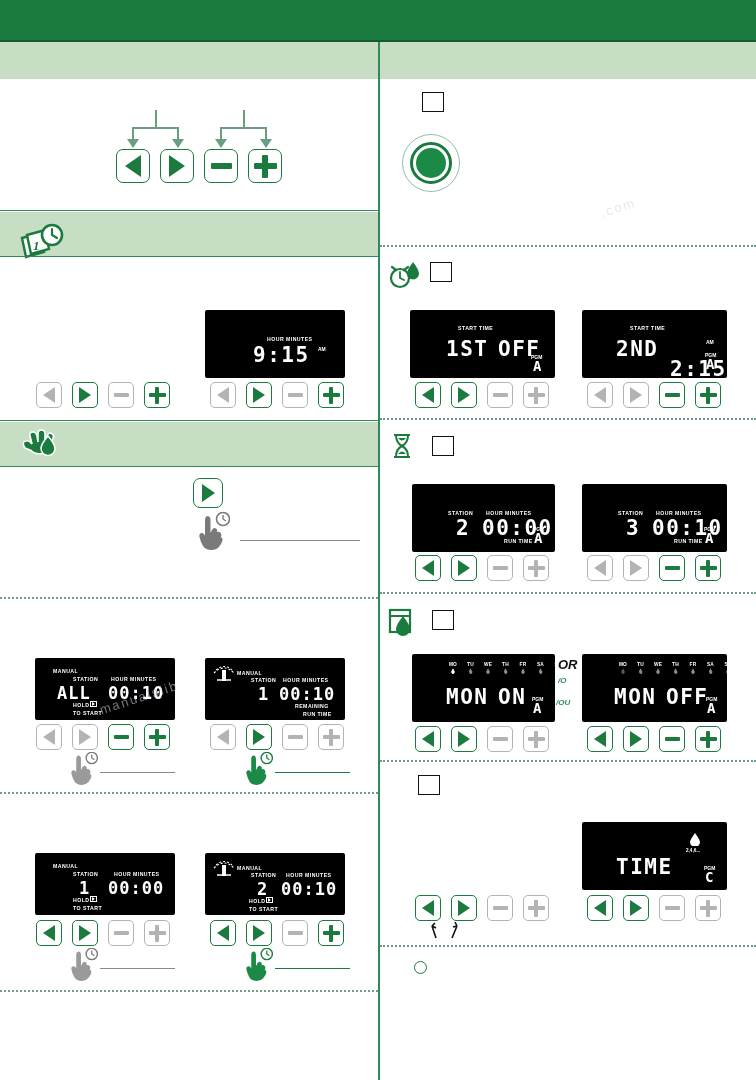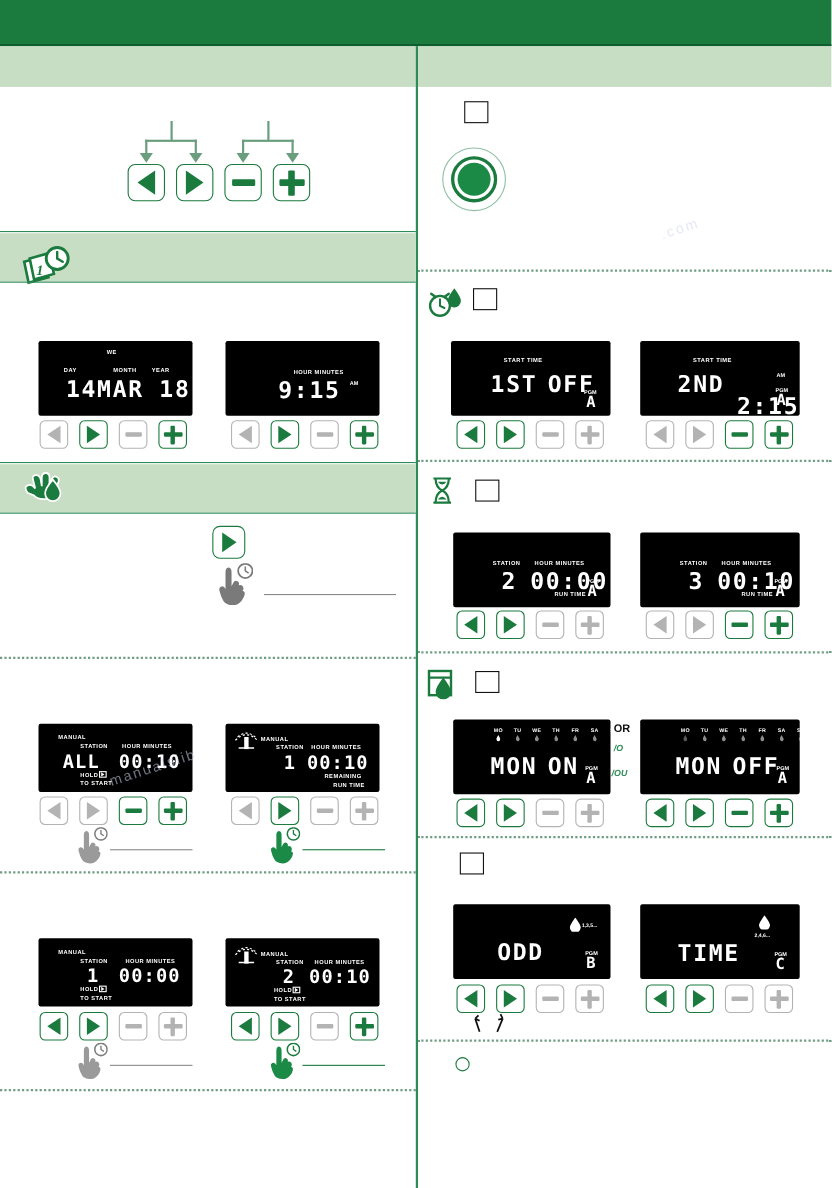--- a/index.html
+++ b/index.html
@@ -111,21 +111,21 @@
   .dial-in { width:42px;height:42px;border-radius:50%;border:3px solid #1b7a3e;
              display:flex;align-items:center;justify-content:center; }
   .dial-core { width:30px;height:30px;border-radius:50%;background:#1b8a46; }
 
   .smallcircle { position:absolute; width:13px;height:13px;border-radius:50%;border:1.5px solid #1b7a3e; }
 
   
   .hand { position:absolute; width:26px; height:34px; }
 
   
-  .ortext { position:absolute; font-size:10px; font-weight:700; color:#111; }
+  .ortext { position:absolute; font-size:13px; font-weight:700; color:#111;font-style:italic; }
   .orsub { position:absolute; font-size:8px; font-weight:700; color:#2e8b57; font-style:italic; }
 
   
   .sicon { position:absolute; }
 
   
   .ustroke { position:absolute; height:1.4px; background:#1b7a3e; }
   .ustroke.grey { background:#8a8a8a; }
 
   
@@ -187,27 +187,20 @@
         <path d="M4 16 L22 11 L26 30 L8 35 Z" fill="#fff"></path>
         <path d="M9 13 L27 8 L31 27 L13 32 Z" fill="#fff"></path>
       </g>
       <text x="15" y="28" font-family="Liberation Serif, serif" font-size="13" font-style="italic" font-weight="700" fill="#1b7a3e">1</text>
       <circle cx="34" cy="13" r="10" fill="#fff" stroke="#1b7a3e" stroke-width="2.6"></circle>
       <path d="M34 7 L34 13 L39 16" stroke="#1b7a3e" stroke-width="2.2" fill="none" stroke-linecap="round"></path>
     </svg>
   </div>
   <div class="solid-rule" style="left:0; top:256px; width:378px;"></div>
 
-  <div class="lcd" style="left:35px; top:310px; width:140px; height:68px;">
-    <div class="lbl" style="left:62px; top:8px;">WE</div>
-    <div class="lbl" style="left:23px; top:24px;">DAY</div>
-    <div class="lbl" style="left:68px; top:24px;">MONTH</div>
-    <div class="lbl" style="left:103px; top:24px;">YEAR</div>
-    <div class="seg" style="left:25px; top:32px;">14MAR 18</div>
-  </div>
   <div class="btnrow" style="left:36px; top:382px;">
     <div class="ctlbtn grey">
         <div class="tri-left"></div>
       </div>
     <div class="ctlbtn">
         <div class="tri-right"></div>
       </div>
     <div class="ctlbtn grey">
         <div class="minus"></div>
       </div>
@@ -678,31 +671,20 @@
     <div class="ctlbtn">
         <div class="plus-h"></div>
         <div class="plus-v"></div>
       </div>
   </div>
 
   <div class="dotted" style="left:380px; top:760px; width:376px;"></div>
 
   <div class="checkbox" style="left:418px; top:775px;"></div>
 
-  <div class="lcd" style="left:412px; top:822px; width:143px; height:68px;">
-    <div class="sicon" style="left:106px; top:12px;">
-      <svg width="10" height="13" viewBox="0 0 10 13">
-          <path d="M5 0 q5 7 5 9 a5 5 0 0 1 -10 0 q0 -2 5 -9 z" fill="#fff"></path>
-        </svg>
-    </div>
-    <div class="tiny" style="left:117px; top:17px; font-size:4.6px;">1,3,5...</div>
-    <div class="seg" style="left:40px; top:32px;">ODD</div>
-    <div class="tiny" style="left:120px; top:42px;">PGM</div>
-    <div class="pgmletter" style="left:121px; top:46px;">B</div>
-  </div>
   <div class="btnrow" style="left:415px; top:895px;">
     <div class="ctlbtn">
         <div class="tri-left"></div>
       </div>
     <div class="ctlbtn">
         <div class="tri-right"></div>
       </div>
     <div class="ctlbtn grey">
         <div class="minus"></div>
       </div>

